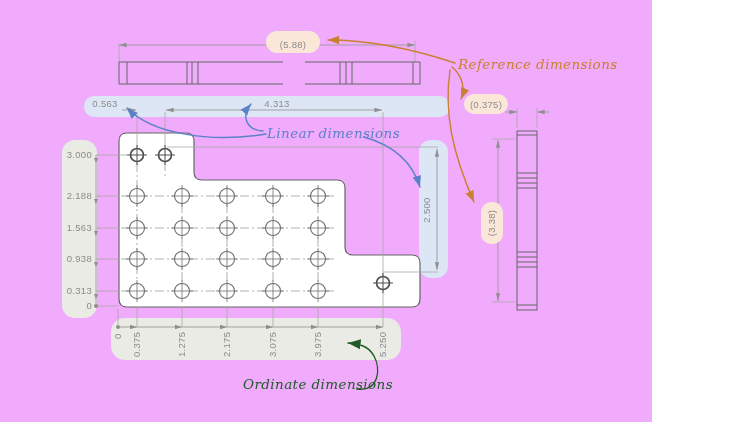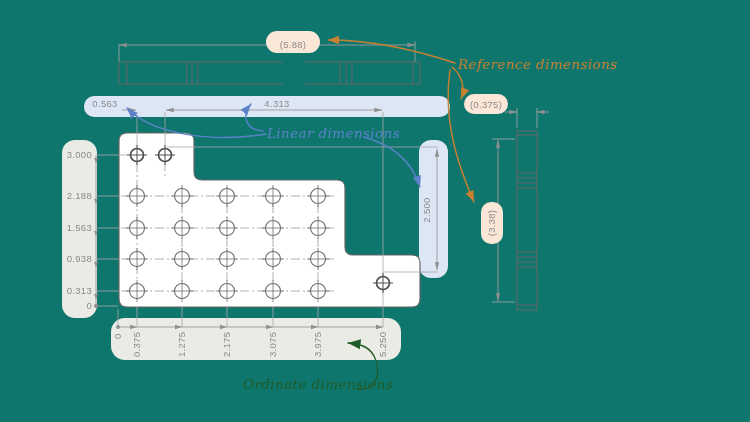--- a/index.html
+++ b/index.html
@@ -1,16 +1,16 @@
 <!DOCTYPE html>
 <html><head>
 <meta charset="utf-8">
 <style>
   html,body{margin:0;padding:0;background:#ffffff;}
-  .stage{position:relative;width:750px;height:422px;background:#0f766e;overflow:hidden;}
+  .stage{position:relative;width:652px;height:422px;background:#f0abfc;overflow:hidden;}
   svg{display:block;}
   text{font-family:"Liberation Sans", sans-serif;}
   .dimtxt{font-size:9.5px;fill:#8c8c8c;letter-spacing:.3px;}
   .script{font-family:"DejaVu Serif", serif;font-style:italic;font-size:13.5px;letter-spacing:.4px;}
   .plate{fill:#ffffff;stroke:#666666;stroke-width:1.2;}
   .bar{stroke:#666666;stroke-width:1;fill:none;}
   .dim{stroke:#9b9b9b;stroke-width:.9;fill:none;}
   .ext{stroke:#a8a8a8;stroke-width:.8;fill:none;}
   .cl{stroke:#9aa0a0;stroke-width:.8;fill:none;stroke-dasharray:9 3 2 3;}
   .holeC{fill:#ffffff;stroke:#6e6e6e;stroke-width:1.1;}

